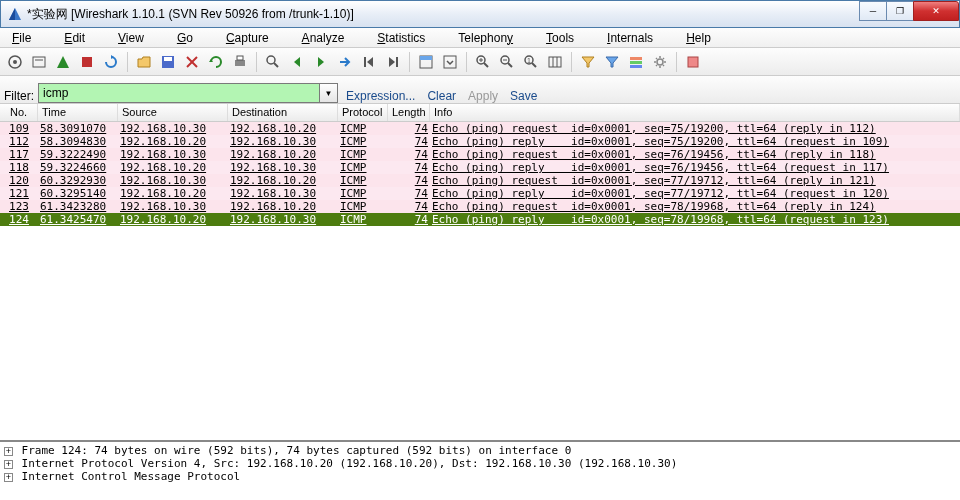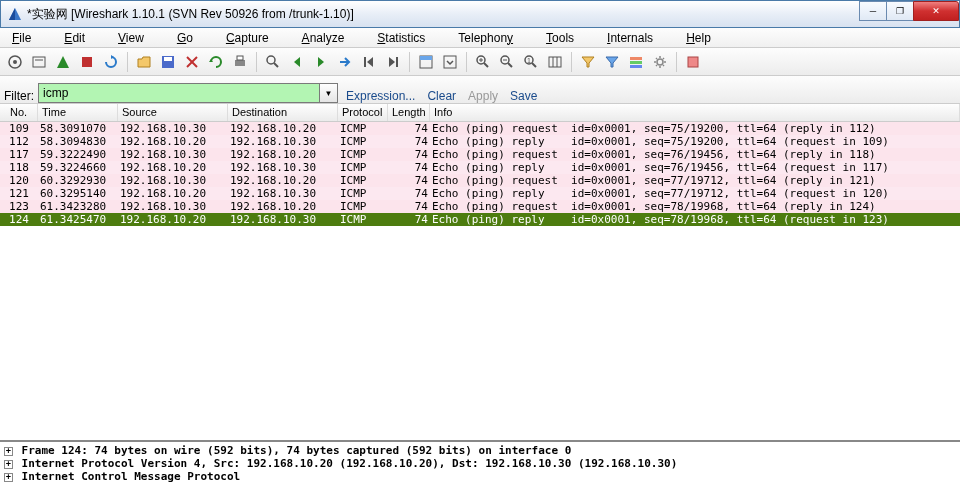--- a/index.html
+++ b/index.html
@@ -20,33 +20,33 @@
 .filterbar label { font-size: 12px; }
 .filter-input-wrap { display: flex; flex: 0 0 300px; }
 .filter-input { flex: 1; height: 20px; background: #b3f5b3; border: 1px solid #7a7a7a; padding: 0 4px; font-size: 12px; font-family: inherit; }
 .filter-dd { width: 18px; height: 20px; border: 1px solid #7a7a7a; background: linear-gradient(#fefefe,#e5e5e5); border-left: 0; display: flex; align-items: center; justify-content: center; font-size: 8px; }
 .filterbar .link { color: #1a4b8c; cursor: pointer; padding: 0 4px; font-size: 12px; }
 .filterbar .link.disabled { color: #999; }
 .packet-list { flex: 1; background: #fff; overflow: hidden; font-family: "Lucida Console", Consolas, monospace; font-size: 11px; }
 .pl-header { height: 18px; background: linear-gradient(#fefefe,#ebebeb); border-bottom: 1px solid #ccc; display: flex; }
 .pl-header div { border-right: 1px solid #ddd; padding: 2px 4px; font-family: "Segoe UI", Tahoma, sans-serif; }
 .pl-body { }
-.pl-row { display: flex; height: 13px; line-height: 13px; white-space: pre; }
+.pl-row { display: flex; height: 13px; line-height: 13px; white-space: pre; text-decoration: underline; }
 .pl-row.pink { background: #fce4ec; }
 .pl-row.lpink { background: #fce8f0; }
 .pl-row.selected { background: #4d7c0f; color: #fff; }
 .cell { padding: 0 2px; overflow: hidden; }
 .c-no { width: 38px; text-align: center; }
 .c-time { width: 80px; }
 .c-src { width: 110px; }
 .c-dst { width: 110px; }
 .c-proto { width: 50px; }
 .c-len { width: 42px; text-align: right; }
 .c-info { flex: 1; }
-.details { background: #fff; border-top: 2px solid #888; font-family: "Lucida Console", Consolas, monospace; font-size: 11px; padding: 2px 0; font-weight: bold; }
+.details { background: #fff; border-top: 2px solid #888; font-family: "Lucida Console", Consolas, monospace; font-size: 11px; padding: 2px 0; }
 .details .d-line { padding: 0 4px; line-height: 13px; white-space: pre; }
 .d-exp { display: inline-block; width: 9px; height: 9px; border: 1px solid #888; text-align: center; line-height: 7px; font-size: 9px; margin-right: 2px; font-family: sans-serif; }
 .main-area { display: flex; flex-direction: column; height: calc(500px - 28px - 20px - 28px - 28px); }
 .packet-list { height: calc(100% - 60px); }
 .details { height: 60px; }
 svg { display: block; }
 </style>
 </head>
 <body>
 

